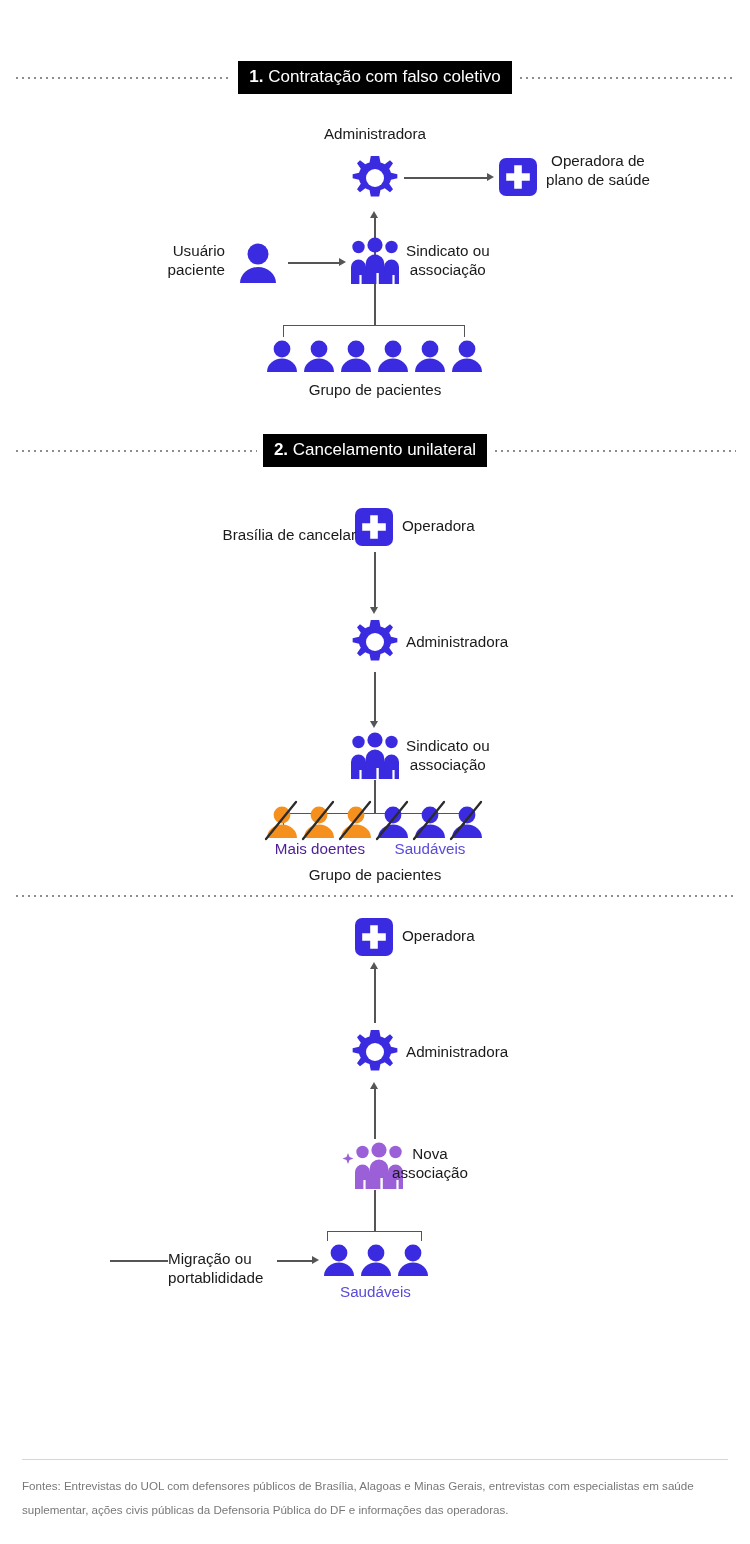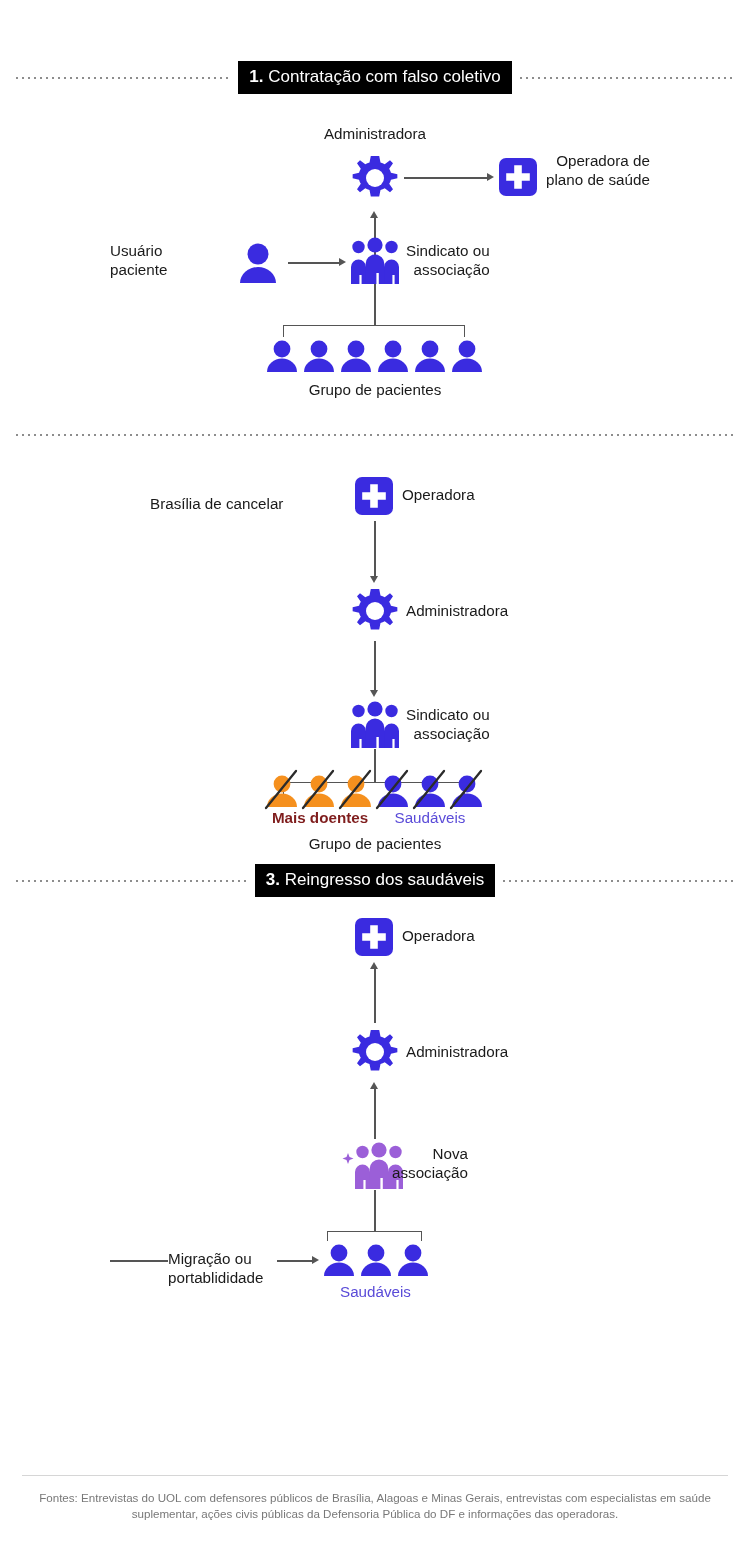--- a/index.html
+++ b/index.html
@@ -60,22 +60,22 @@
   
   .stage { position: relative; width: 750px; }
   .node { position: absolute; }
   .lbl {
     position: absolute;
     font-size: 15.2px;
     line-height: 19px;
     color: #1a1a1a;
     white-space: pre-line;
   }
-  .lbl.rt { text-align: right; }
-  .lbl.lt { }
+  .lbl.rt { text-align: center; }
+  .lbl.lt { text-align: right; }
   .cap {
     position: absolute;
     font-size: 15.2px;
     line-height: 19px;
     color: #1a1a1a;
     text-align: center;
     white-space: nowrap;
   }
 
   
@@ -108,23 +108,22 @@
   
   .foot {
     position: absolute;
     left: 22px; right: 22px;
     bottom: 22px;
   }
   .foot .rule { height: 1px; background: #d6d6d6; margin-bottom: 14px; }
   .foot p {
     margin: 0;
     font-size: 11.6px;
-    line-height: 16px;
+    line-height: 24px;
     color: #787878;
-    text-align: center;
   }
 </style>
 </head>
 <body>
 
 <div class="head">
 </div>
 
 <div class="band" style="margin-top:27px">
   <div class="dots"></div>
@@ -209,20 +208,24 @@
         <circle cx="202" cy="9" r="8.4"></circle>
           <path d="M187 32 a15 13.5 0 0 1 30 0 z"></path>
       </g>
     </svg>
   </div>
   <div class="cap" style="left:0; right:0; top:286px;">Grupo de pacientes</div>
 </div>
 
 <div class="band">
   <div class="dots"></div>
+  <div class="chip">
+    <span class="num">2.</span>
+    <span>Cancelamento unilateral</span>
+  </div>
   <div class="dots"></div>
 </div>
 
 <div class="stage" style="height:428px">
 
   <div class="node" style="left:355px; top:41px;">
     <svg width="38" height="38" viewBox="0 0 38 38">
       <rect x="0" y="0" width="38" height="38" rx="7" ry="7" fill="#3A2BE0"></rect>
       <path d="M15.2 7.2 h7.6 v8 h8 v7.6 h-8 v8 h-7.6 v-8 h-8 v-7.6 h8 z" fill="#ffffff"></path>
     </svg>
@@ -288,31 +291,27 @@
           <line x1="38" y1="33" x2="68" y2="-4"></line>
           <line x1="75" y1="33" x2="105" y2="-4"></line>
           <line x1="112" y1="33" x2="142" y2="-4"></line>
           <line x1="149" y1="33" x2="179" y2="-4"></line>
           <line x1="186" y1="33" x2="216" y2="-4"></line>
         </g>
       </g>
     </svg>
   </div>
 
-  <div class="cap" style="left:265px; width:110px; top:372px; color:#7f1d1d;font-weight:bold;">Mais doentes</div>
+  <div class="cap" style="left:265px; width:110px; top:372px; color:#4c1d95;">Mais doentes</div>
   <div class="cap" style="left:376px; width:108px; top:372px; color:#5A4BD8;">Saudáveis</div>
   <div class="cap" style="left:0; right:0; top:398px;">Grupo de pacientes</div>
 </div>
 
 <div class="band">
   <div class="dots"></div>
-  <div class="chip">
-    <span class="num">3.</span>
-    <span>Reingresso dos saudáveis</span>
-  </div>
   <div class="dots"></div>
 </div>
 
 <div class="stage" style="height:380px">
 
   <div class="node" style="left:355px; top:21px;">
     <svg width="38" height="38" viewBox="0 0 38 38">
       <rect x="0" y="0" width="38" height="38" rx="7" ry="7" fill="#3A2BE0"></rect>
       <path d="M15.2 7.2 h7.6 v8 h8 v7.6 h-8 v8 h-7.6 v-8 h-8 v-7.6 h8 z" fill="#ffffff"></path>
     </svg>

